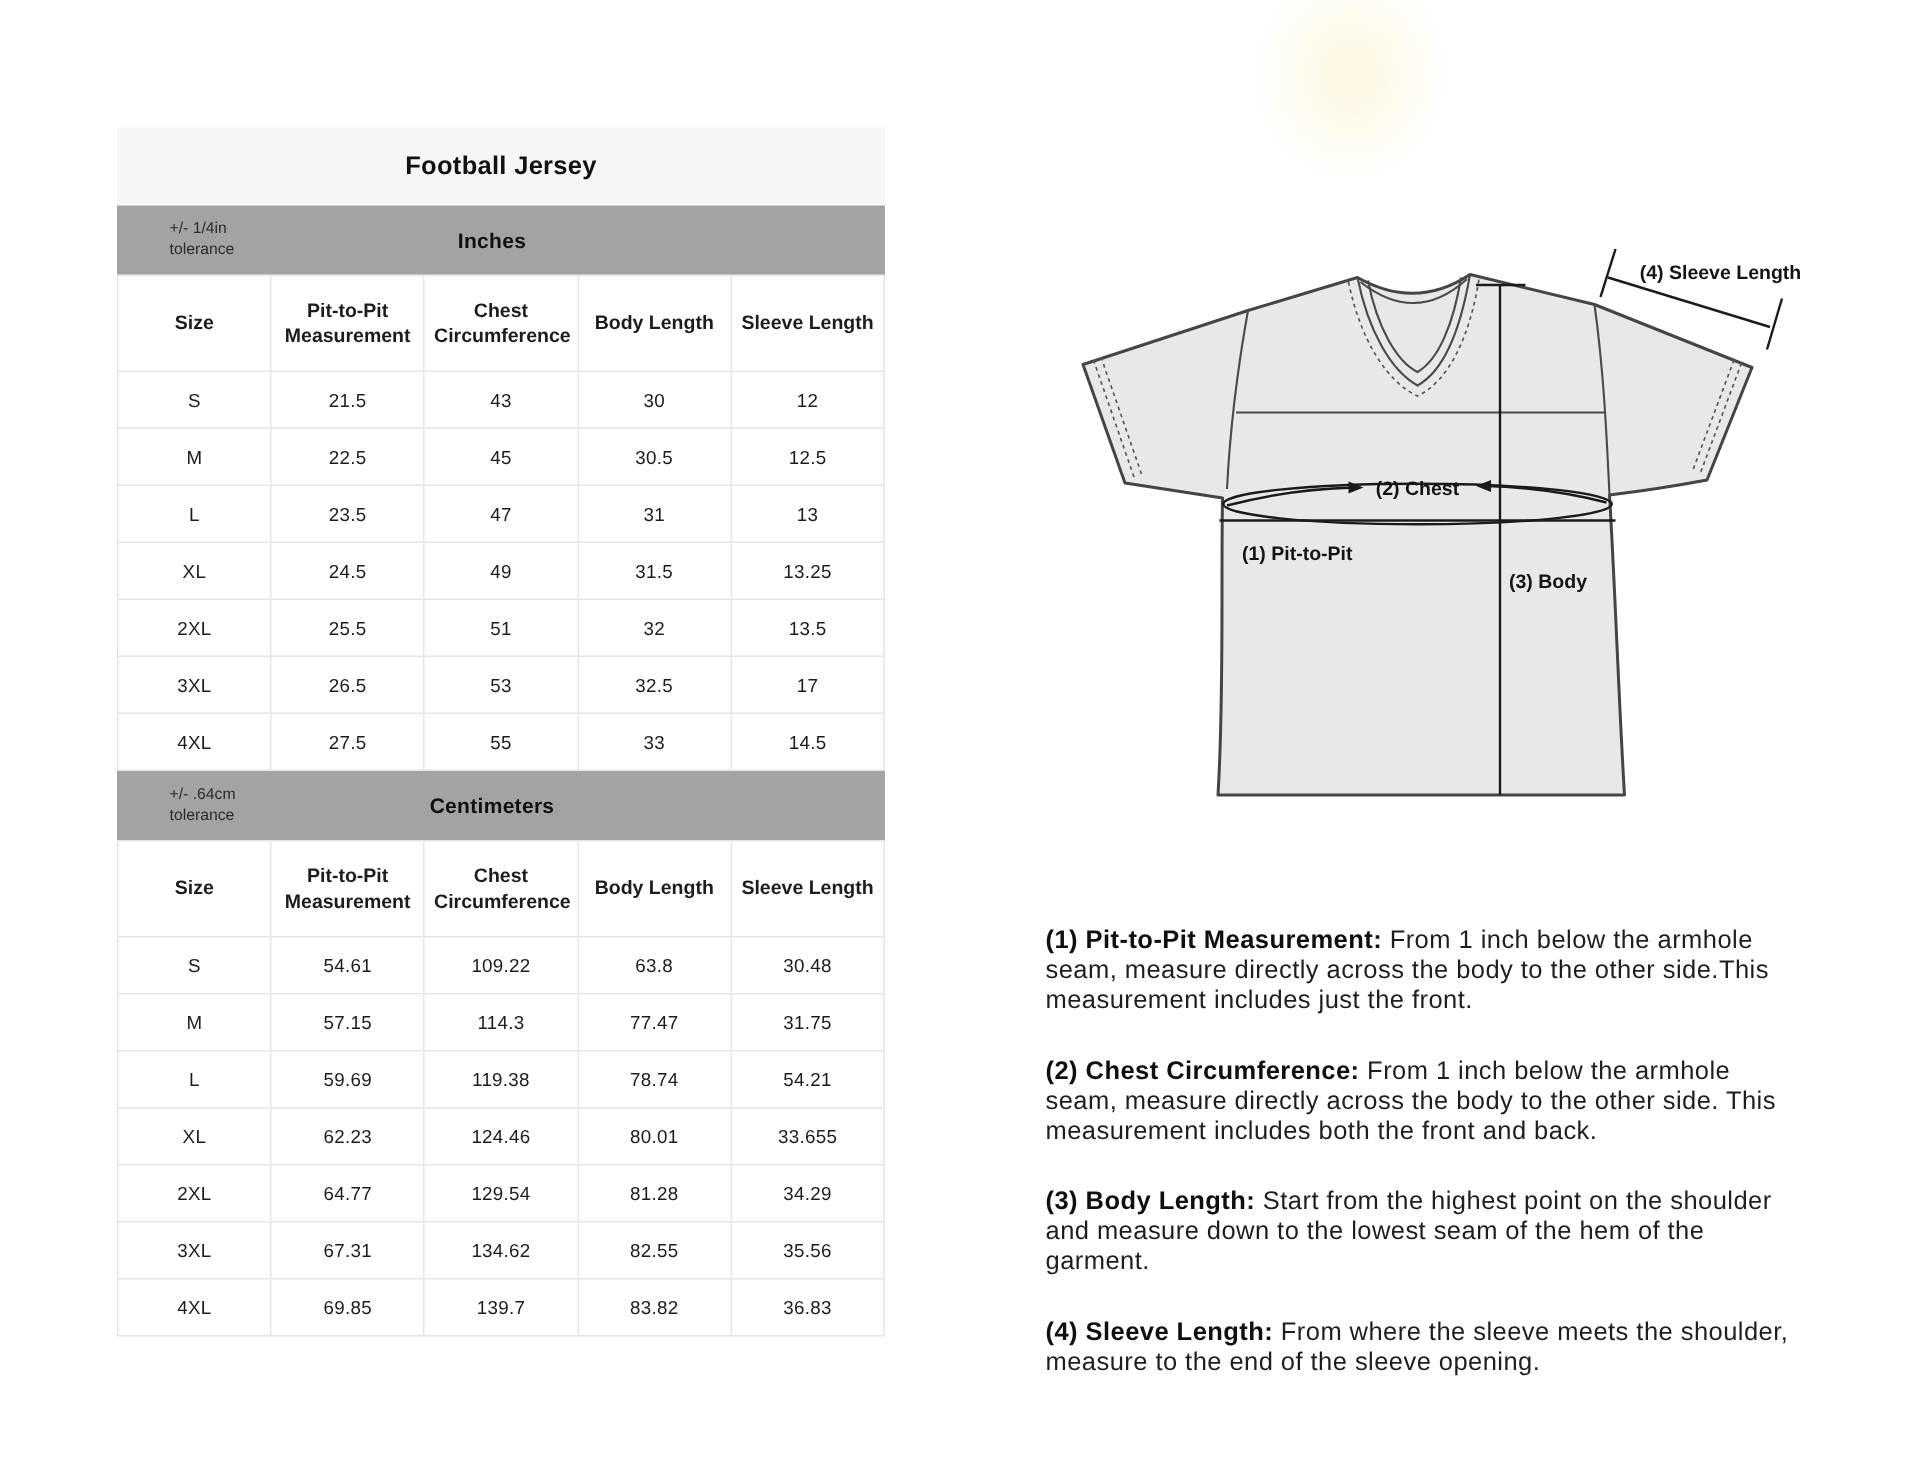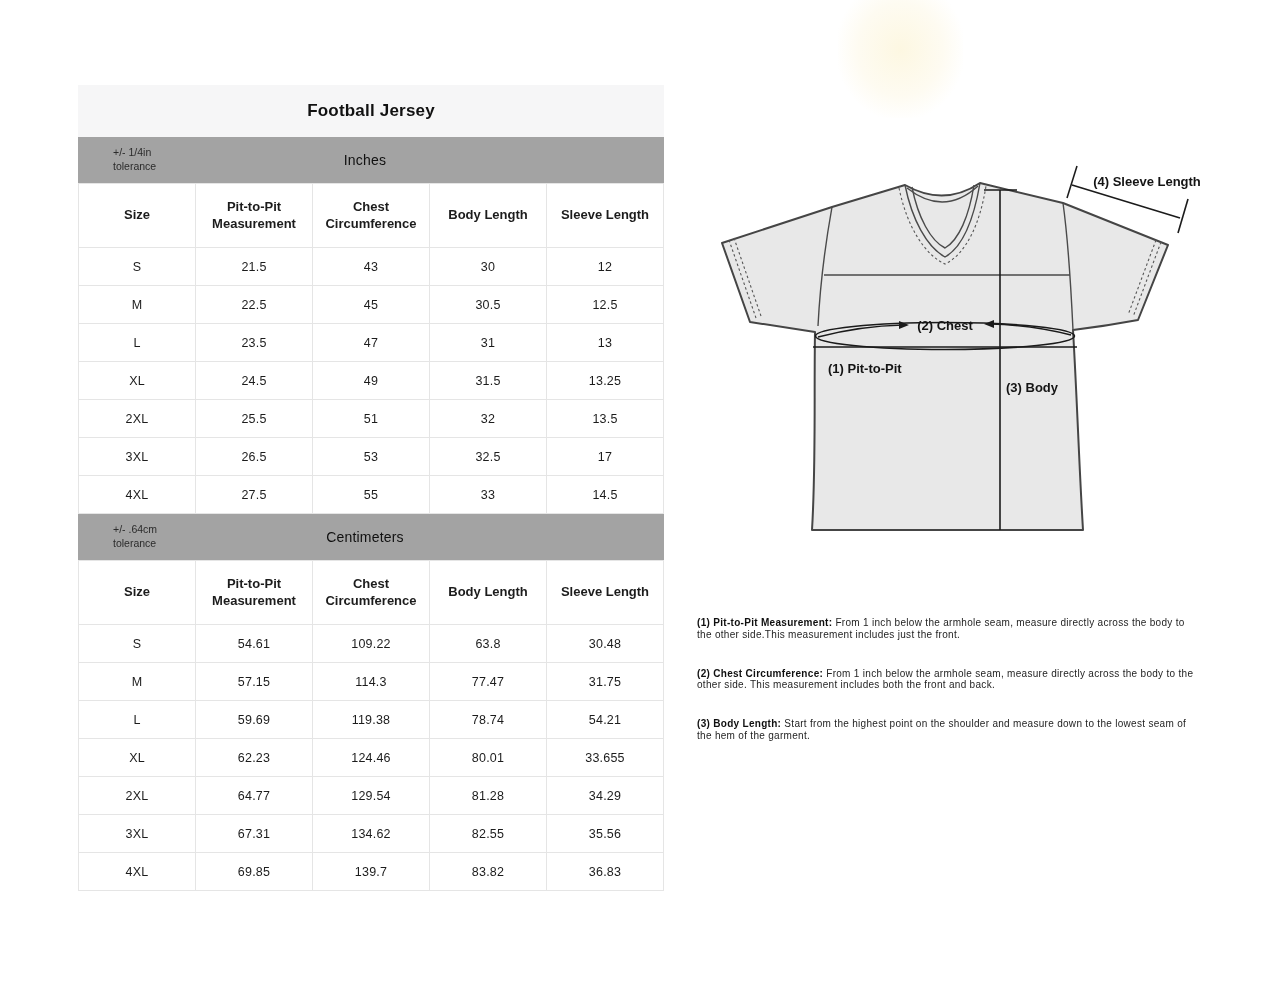--- a/index.html
+++ b/index.html
@@ -9,33 +9,33 @@
   }
   
   .watermark{
     position:absolute;left:838px;top:0;width:125px;height:118px;
     background:radial-gradient(ellipse at 50% 42%,
       rgba(253,247,224,0.95) 0%, rgba(253,248,230,0.55) 48%, rgba(253,248,230,0) 74%);
     pointer-events:none;
   }
 
   
-  .size-chart{position:absolute;left:78px;top:85px;width:586px;}
+  .size-chart{position:absolute;left:78px;top:85px;width:512px;}
   .chart-title{
     height:52px;background:#f6f6f7;display:flex;align-items:center;justify-content:center;
     font-size:17px;font-weight:bold;color:#111;letter-spacing:0.2px;
   }
   .band{height:46px;background:#a3a3a3;position:relative;}
   .tolerance{
     position:absolute;left:35px;top:50%;transform:translateY(-50%);
     width:82px;font-size:10.5px;line-height:1.3;color:#2b2b2b;
   }
   .unit-label{
     position:absolute;left:0;right:12px;top:50%;transform:translateY(-50%);
-    text-align:center;font-weight:normal;font-size:14px;color:#101010;letter-spacing:0.2px;
+    text-align:center;font-weight:bold;font-size:14px;color:#101010;letter-spacing:0.2px;
   }
   table.measure-table{
     width:100%;border-collapse:collapse;table-layout:fixed;background:#fff;
   }
   table.measure-table th, table.measure-table td{
     border:1px solid #e5e5e5;text-align:center;vertical-align:middle;
     color:#1c1c1c;padding:0 6px;
   }
   table.measure-table th{height:63px;font-size:13px;font-weight:bold;line-height:1.25;}
   table.measure-table td{height:37px;font-size:12.5px;letter-spacing:0.2px;}
@@ -43,21 +43,21 @@
   
   .diagram{position:absolute;left:700px;top:140px;width:520px;height:445px;}
   .diagram svg{width:100%;height:100%;display:block;}
   .diagram text{
     font-family:"Liberation Sans", sans-serif;font-size:13px;font-weight:bold;fill:#141414;
   }
 
   
   .descriptions{
     position:absolute;left:697px;top:617px;width:505px;
-    font-size:10px;line-height:1.18;letter-spacing:0.3px;color:#1e1e1e;
+    font-size:17px;line-height:1.18;letter-spacing:0.3px;color:#1e1e1e;
   }
   .descriptions p{margin:0 0 27px 0;}
   .descriptions b{color:#0f0f0f;}
 </style>
 </head>
 <body>
 
 <div class="watermark"></div>
 
 <section class="size-chart">
@@ -244,13 +244,14 @@
     <text x="128" y="233">(1) Pit-to-Pit</text>
     <text x="306" y="252">(3) Body</text>
     <text x="447" y="46" text-anchor="middle">(4) Sleeve Length</text>
   </svg>
 </div>
 
 <div class="descriptions">
   <p><b>(1) Pit-to-Pit Measurement:</b> <span>From 1 inch below the armhole seam, measure directly across the body to the other side.This measurement includes just the front.</span></p>
   <p><b>(2) Chest Circumference:</b> <span>From 1 inch below the armhole seam, measure directly across the body to the other side. This measurement includes both the front and back.</span></p>
   <p><b>(3) Body Length:</b> <span>Start from the highest point on the shoulder and measure down to the lowest seam of the hem of the garment.</span></p>
+  <p><b>(4) Sleeve Length:</b> <span>From where the sleeve meets the shoulder, measure to the end of the sleeve opening.</span></p>
 </div>
 
 </body></html>

